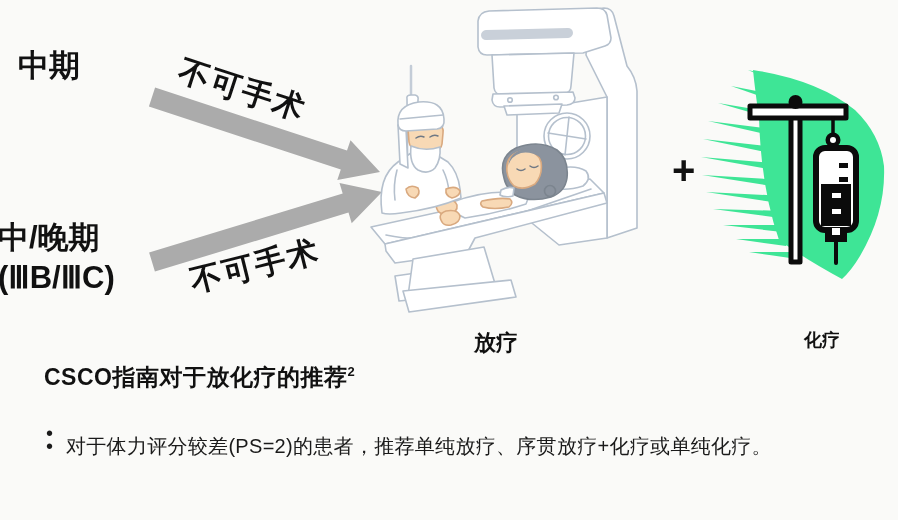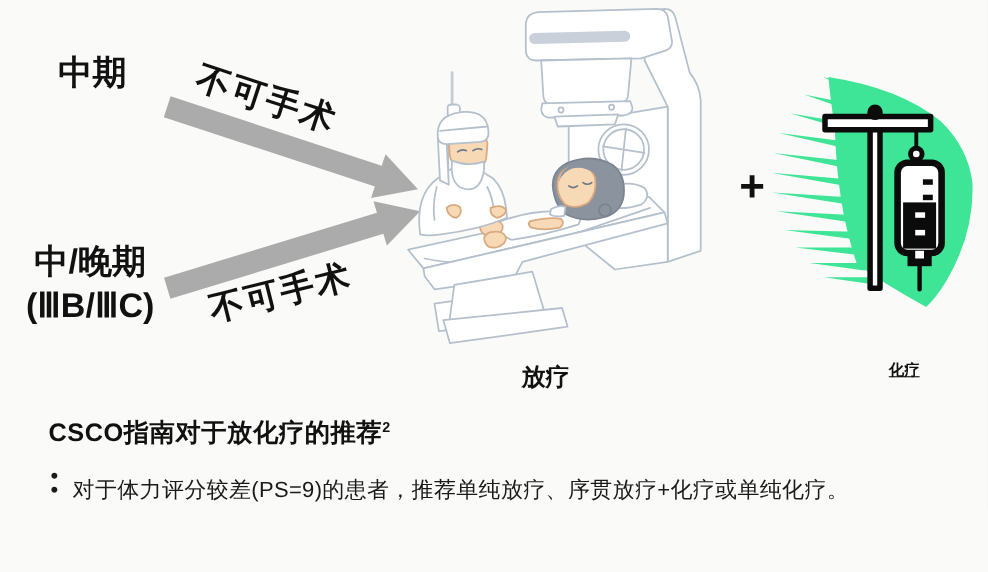--- a/index.html
+++ b/index.html
@@ -3,21 +3,21 @@
 <meta charset="utf-8">
 <style>
   :root{
     --bg:#fafaf8; --ink:#111; --arrow:#ababab; --green:#3ee596;
     --line:#b5c0cd; --fill:#ffffff; --hair:#8b939e; --skin:#f8d9b5;
   }
   *{margin:0;padding:0;box-sizing:border-box;}
   body{background:#e8e8e8;font-family:"Liberation Sans",sans-serif;}
   #canvas{position:relative;width:898px;height:520px;background:var(--bg);overflow:hidden;color:var(--ink);}
   .abs{position:absolute;}
-  .stage{font-weight:800;font-size:31px;line-height:40px;text-align:center;letter-spacing:0px;}
+  .stage{font-weight:800;font-size:31px;line-height:40px;letter-spacing:0px;}
   .nosurg{font-weight:800;font-size:31px;letter-spacing:2px;white-space:nowrap;transform-origin:0 0;}
   .caption{font-weight:800;font-size:22px;text-align:center;}
   .plus{font-weight:700;font-size:40px;line-height:40px;}
   .rec-head{font-weight:800;font-size:23px;letter-spacing:0.5px;}
   .rec-head sup{font-size:13px;font-weight:800;vertical-align:super;}
   .bullets{width:852px;font-size:20px;line-height:25.5px;color:#1a1a1a;letter-spacing:0.3px;}
   .bullet{position:relative;padding-left:22px;}
   .bullet + .bullet{margin-top:13px;}
   .bullet .dot{position:absolute;left:2px;top:0;font-size:20px;}
   svg{display:block;}
@@ -134,29 +134,29 @@
       <g fill="#ffffff" stroke="none">
         <rect x="139" y="133" width="9" height="5"></rect>
         <rect x="139" y="149" width="9" height="5"></rect>
       </g>
       <rect x="132" y="168" width="22" height="14" fill="#0b0b0b" stroke="none"></rect>
       <rect x="139" y="168" width="8" height="7" fill="#ffffff" stroke="none"></rect>
       <line x1="143" y1="182" x2="143" y2="203" stroke-width="4"></line>
     </g>
   </svg>
 
-  <div class="abs caption" style="left:772px;top:328px;width:100px;font-size:14px;text-decoration:underline;">化疗</div>
+  <div class="abs caption" style="left:772px;top:328px;width:100px;font-size:18px;">化疗</div>
 
-  <div class="abs rec-head" style="left:44px;top:378px;">
+  <div class="abs rec-head" style="left:44px;top:362px;">
     <span>CSCO指南对于放化疗的推荐</span><sup>2</sup>
   </div>
 
   <div class="abs bullets" style="left:44px;top:421px;">
     <div class="bullet">
       <span class="dot">•</span>
     </div>
     <div class="bullet">
       <span class="dot">•</span>
-      <div>对于体力评分较差(PS=9)的患者，推荐单纯放疗、序贯放疗+化疗或单纯化疗。</div>
+      <div>对于体力评分较差(PS=2)的患者，推荐单纯放疗、序贯放疗+化疗或单纯化疗。</div>
     </div>
   </div>
 
 </div>
 
 </body></html>

